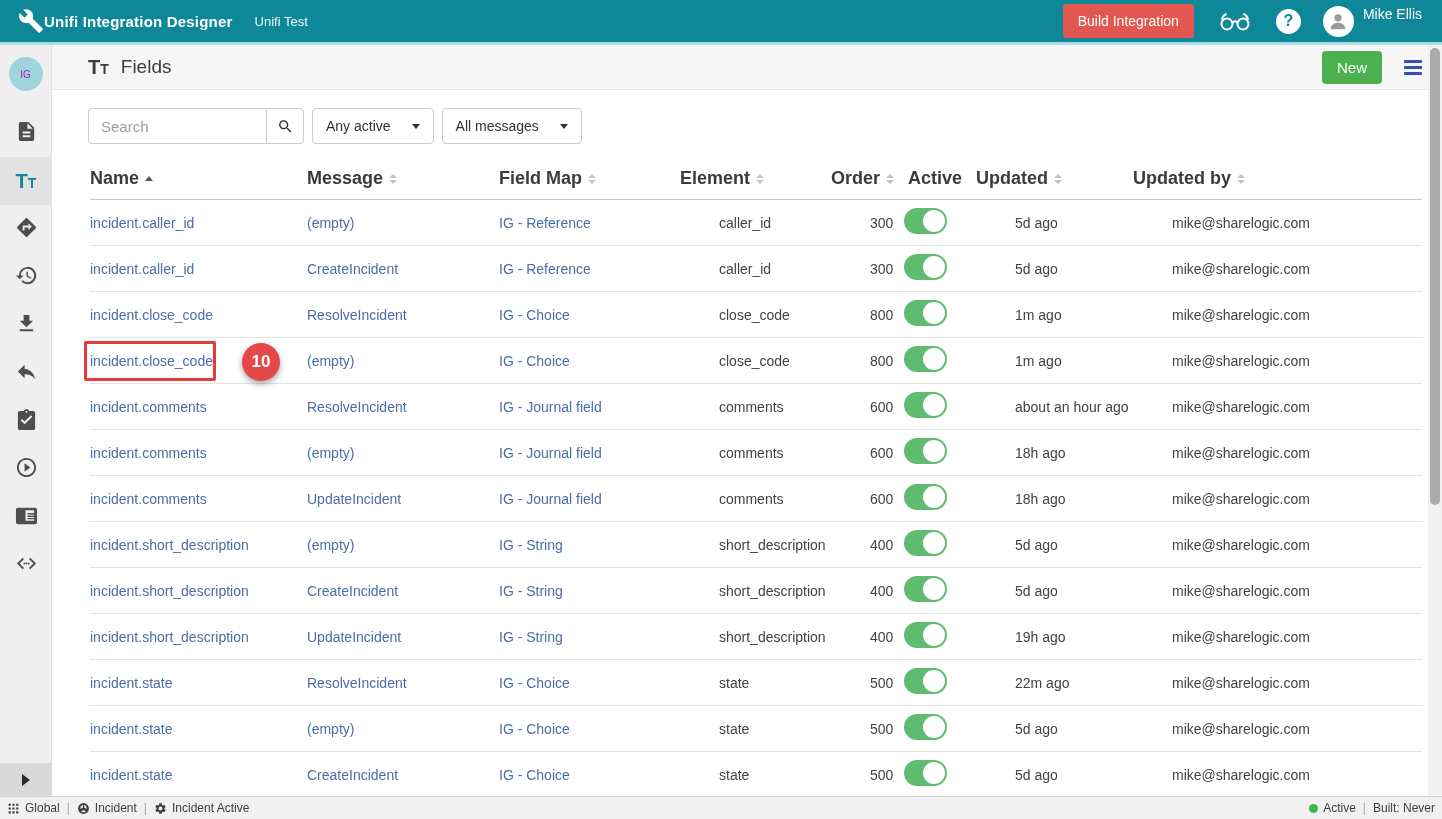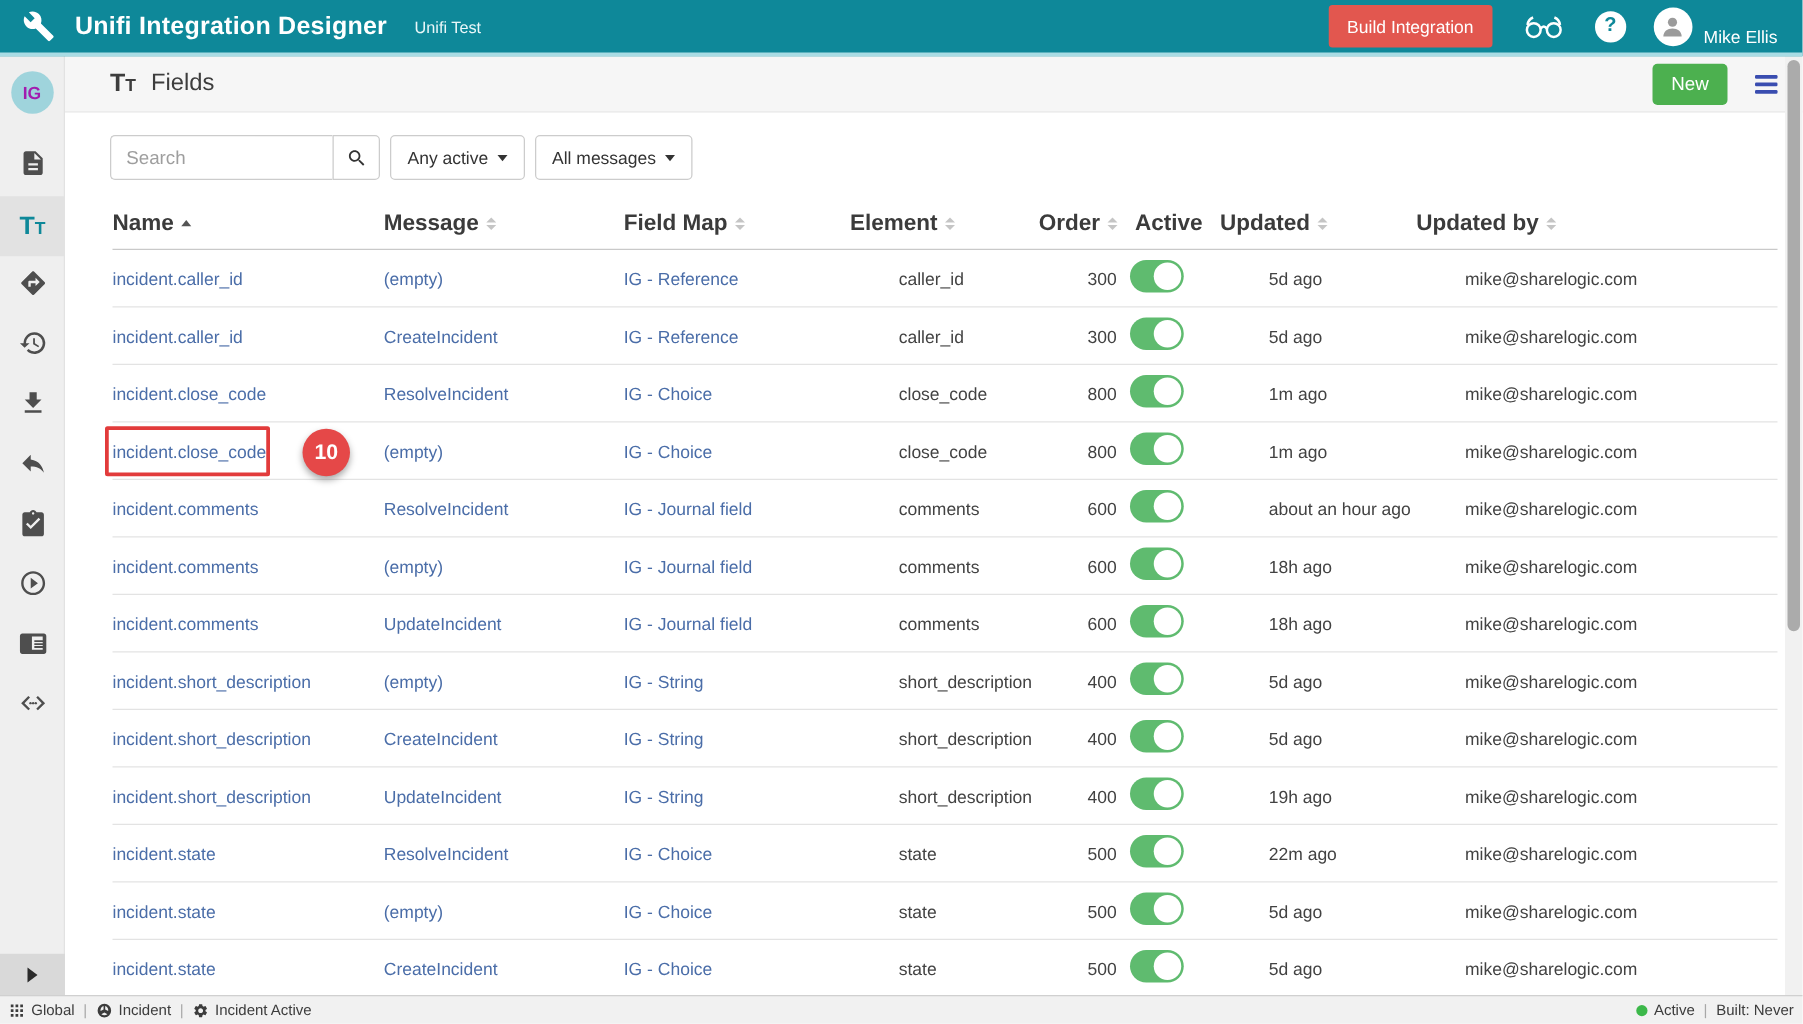--- a/index.html
+++ b/index.html
@@ -2,38 +2,38 @@
 <html><head>
 <meta charset="utf-8">
 <style>
   * { margin:0; padding:0; box-sizing:border-box; }
   html,body { width:1442px; height:819px; overflow:hidden; font-family:"Liberation Sans", sans-serif; background:#fff; }
 
   
   .topbar { position:absolute; left:0; top:0; width:1442px; height:45px; background:#0e8899;
             border-bottom:3px solid #a9dce4; display:flex; align-items:center; color:#fff; z-index:20; }
   .topbar .wrench { width:26px; height:26px; margin-left:18px; }
-  .topbar .app-title { font-size:20px; font-weight:bold; margin-left:16px; letter-spacing:.2px; }
+  .topbar .app-title { font-size:15px; font-weight:bold; letter-spacing:.2px; }
   .topbar .app-sub { font-size:13px; margin-left:22px; color:#eaf7f9; }
   .topbar .spacer { flex:1; }
   .build-btn { background:#e2574f; color:#fff; font-size:14px; border:none; border-radius:3px;
                padding:9px 15px; cursor:pointer; }
   .tb-icon { margin-left:24px; display:flex; align-items:center; }
   .help-circle { width:25px; height:25px; border-radius:50%; background:#fff; color:#0e8899;
                  font-weight:bold; font-size:16px; display:flex; align-items:center; justify-content:center; }
-  .user { display:flex; align-items:flex-end; margin-left:22px; margin-right:20px; }
+  .user { display:flex; align-items:flex-start; margin-left:22px; margin-right:20px; }
   .user .avatar { width:31px; height:31px; border-radius:50%; background:#fff; display:flex;
                   align-items:center; justify-content:center; overflow:hidden; }
   .user .uname { font-size:14px; margin-left:9px; }
 
   
   .sidebar { position:absolute; left:0; top:45px; bottom:23px; width:52px; background:#efefef;
              border-right:1px solid #e2e2e2; z-index:10; }
   .sb-avatar { width:34px; height:34px; border-radius:50%; background:#9fd4dc; color:#a21caf;
-               font-weight:bold; font-size:14px; display:flex; align-items:center; justify-content:center;
+               font-weight:normal; font-size:10px; display:flex; align-items:center; justify-content:center;
                margin:12px auto 18px auto; }
   .sb-item { width:52px; height:48px; display:flex; align-items:center; justify-content:center; cursor:pointer; }
   .sb-item.active { background:#e2e2e2; }
   .sb-item svg { width:23px; height:23px; fill:#4e4e4e; }
   .tt { font-weight:bold; color:#4e4e4e; line-height:1; }
   .tt .t1 { font-size:20px; }
   .tt .t2 { font-size:14px; }
   .sb-item.active .tt { color:#0e8899; }
   .sb-expand { position:absolute; bottom:0; left:0; width:52px; height:33px; background:#d9d9d9;
                display:flex; align-items:center; justify-content:center; cursor:pointer; }
@@ -55,21 +55,21 @@
   
   .filters { display:flex; align-items:flex-start; margin:18px 0 0 36px; }
   .search-input { width:178px; height:36px; border:1px solid #ccc; border-right:none; border-radius:4px 0 0 4px;
                   padding:0 12px; font-size:15px; color:#333; outline:none; font-family:inherit; }
   .search-input::placeholder { color:#9e9e9e; }
   .search-btn { width:38px; height:36px; border:1px solid #ccc; background:#fff; border-radius:0 4px 4px 0;
                 display:flex; align-items:center; justify-content:center; cursor:pointer; }
   .search-btn svg { width:17px; height:17px; fill:#333; }
   .drop-btn { height:36px; margin-left:8px; border:1px solid #ccc; background:#fff; border-radius:4px;
               font-size:14px; color:#333; padding:0 13px; display:flex; align-items:center; cursor:pointer;
-              font-family:inherit; }
+              font-family:inherit;gap:14px; }
   .caret { width:0; height:0; border-left:4px solid transparent; border-right:4px solid transparent;
            border-top:5px solid #333; margin-left:7px; }
 
   
   .tablewrap { margin-top:14px; padding:0 20px 0 38px; }
   .grid-cols { display:grid; grid-template-columns:217px 192px 181px 151px 77px 68px 157px 1fr; align-items:center; }
   .thead { height:42px; border-bottom:1px solid #c9c9c9; }
   .th { font-size:18px; font-weight:bold; color:#3b3b3b; display:flex; align-items:center; cursor:pointer; }
   .sort-asc { width:0; height:0; border-left:4px solid transparent; border-right:4px solid transparent;
               border-bottom:5px solid #555; display:inline-block; margin-left:6px; }

